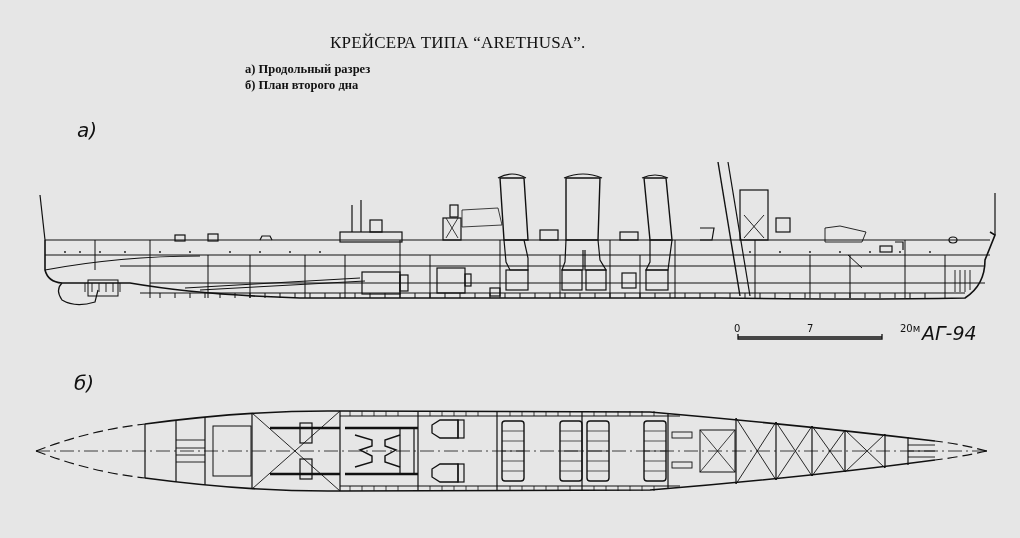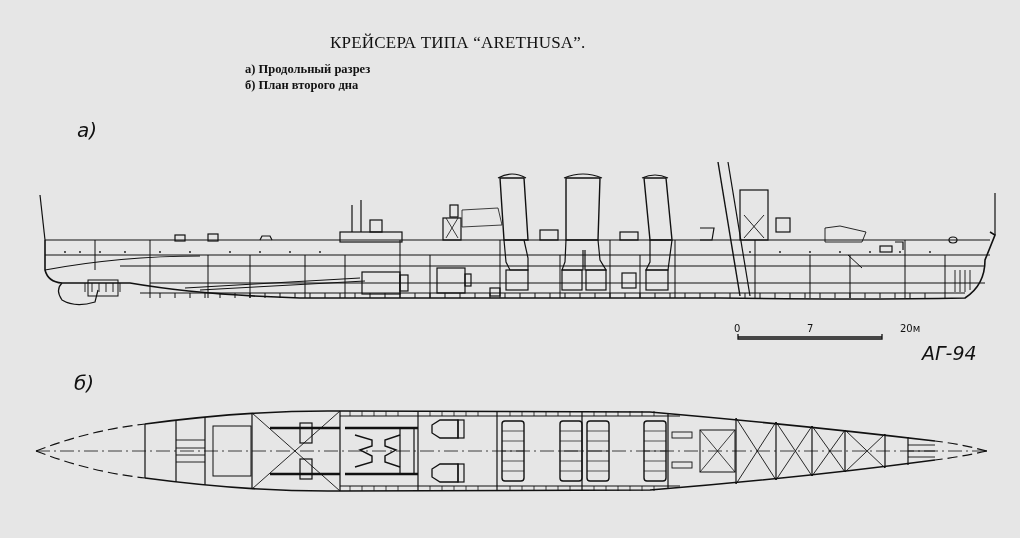--- a/index.html
+++ b/index.html
@@ -4,21 +4,21 @@
 <style>
   html,body{margin:0;padding:0;}
   body{width:1020px;height:538px;background:#e6e6e6;position:relative;overflow:hidden;font-family:"Liberation Serif",serif;color:#111;}
   .title{position:absolute;left:330px;top:33px;font-size:17px;letter-spacing:0.2px;}
   .legend{position:absolute;left:245px;top:61px;font-size:12.5px;font-weight:bold;line-height:16px;}
   .sub{position:absolute;font-family:"DejaVu Sans",sans-serif;font-style:italic;font-size:20px;}
   .sub-a{left:77px;top:118px;}
   .sub-b{left:74px;top:371px;}
   svg{position:absolute;left:0;top:0;}
   .scale-lbl{font-family:"DejaVu Sans",sans-serif;font-size:10px;position:absolute;}
-  .author{position:absolute;left:922px;top:322px;font-family:"DejaVu Sans",sans-serif;font-style:italic;font-size:19px;margin-top:20px;}
+  .author{position:absolute;left:922px;top:322px;font-family:"DejaVu Sans",sans-serif;font-style:italic;font-size:19px;}
 </style>
 </head>
 <body>
 
 <div class="title">КРЕЙСЕРА ТИПА “ARETHUSA”.</div>
 <div class="legend">
   <div>а) Продольный разрез</div>
   <div>б) План второго дна</div>
 </div>
 

